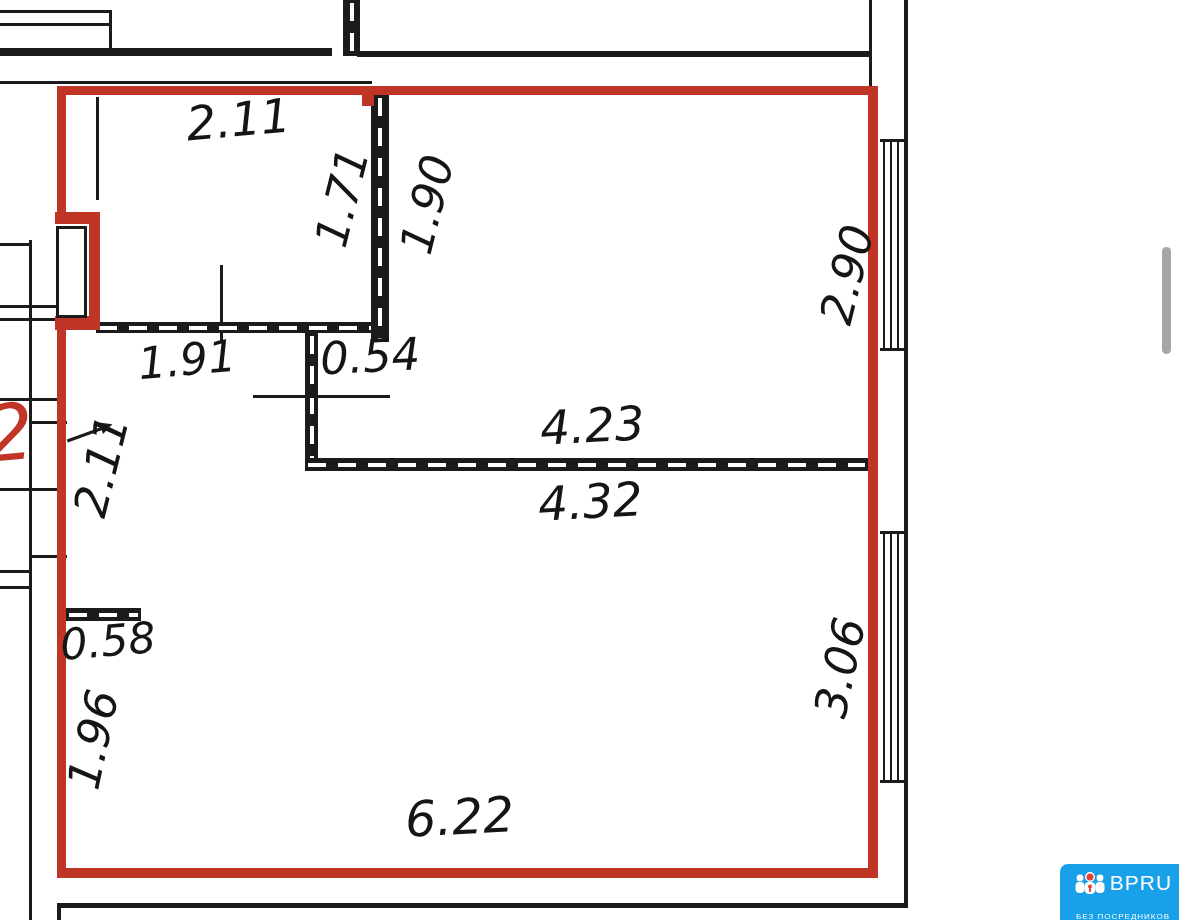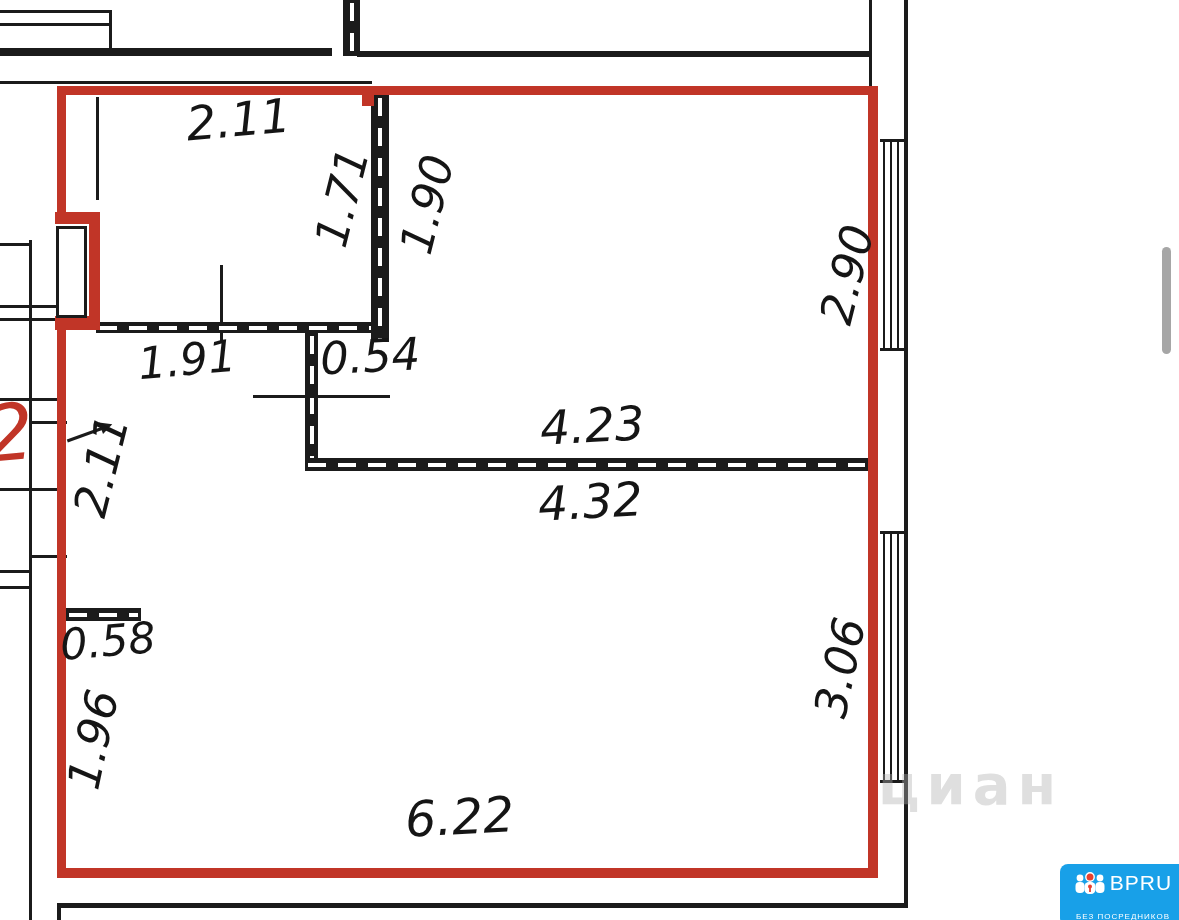--- a/index.html
+++ b/index.html
@@ -119,21 +119,20 @@
   <span class="dim r3" style="left:540px;top:402px;font-size:47px;">4.23</span>
   <span class="dim r3" style="left:538px;top:478px;font-size:47px;">4.32</span>
   <span class="dim r76" style="left:50px;top:443px;font-size:46px;">2.11</span>
   <span class="dim r5" style="left:60px;top:620px;font-size:43px;">0.58</span>
   <span class="dim r78" style="left:43px;top:717px;font-size:45px;">1.96</span>
   <span class="dim r78" style="left:790px;top:645px;font-size:45px;">3.06</span>
   <span class="dim r3" style="left:405px;top:793px;font-size:49px;">6.22</span>
 
   <span class="apt-num" style="left:-16px;top:394px;">2</span>
 
-  <span class="watermark">циан</span>
 
   <div class="scroll-thumb"></div>
 
   <div class="logo">
     <div class="logo-row">
       <span style="display:inline-flex;">
         <svg width="32" height="22" viewBox="0 0 32 22">
           <circle cx="6" cy="6" r="3.4" fill="#fff"></circle>
           <rect x="1.5" y="10" width="9" height="11" rx="4" fill="#fff"></rect>
           <circle cx="26" cy="6" r="3.4" fill="#fff"></circle>

